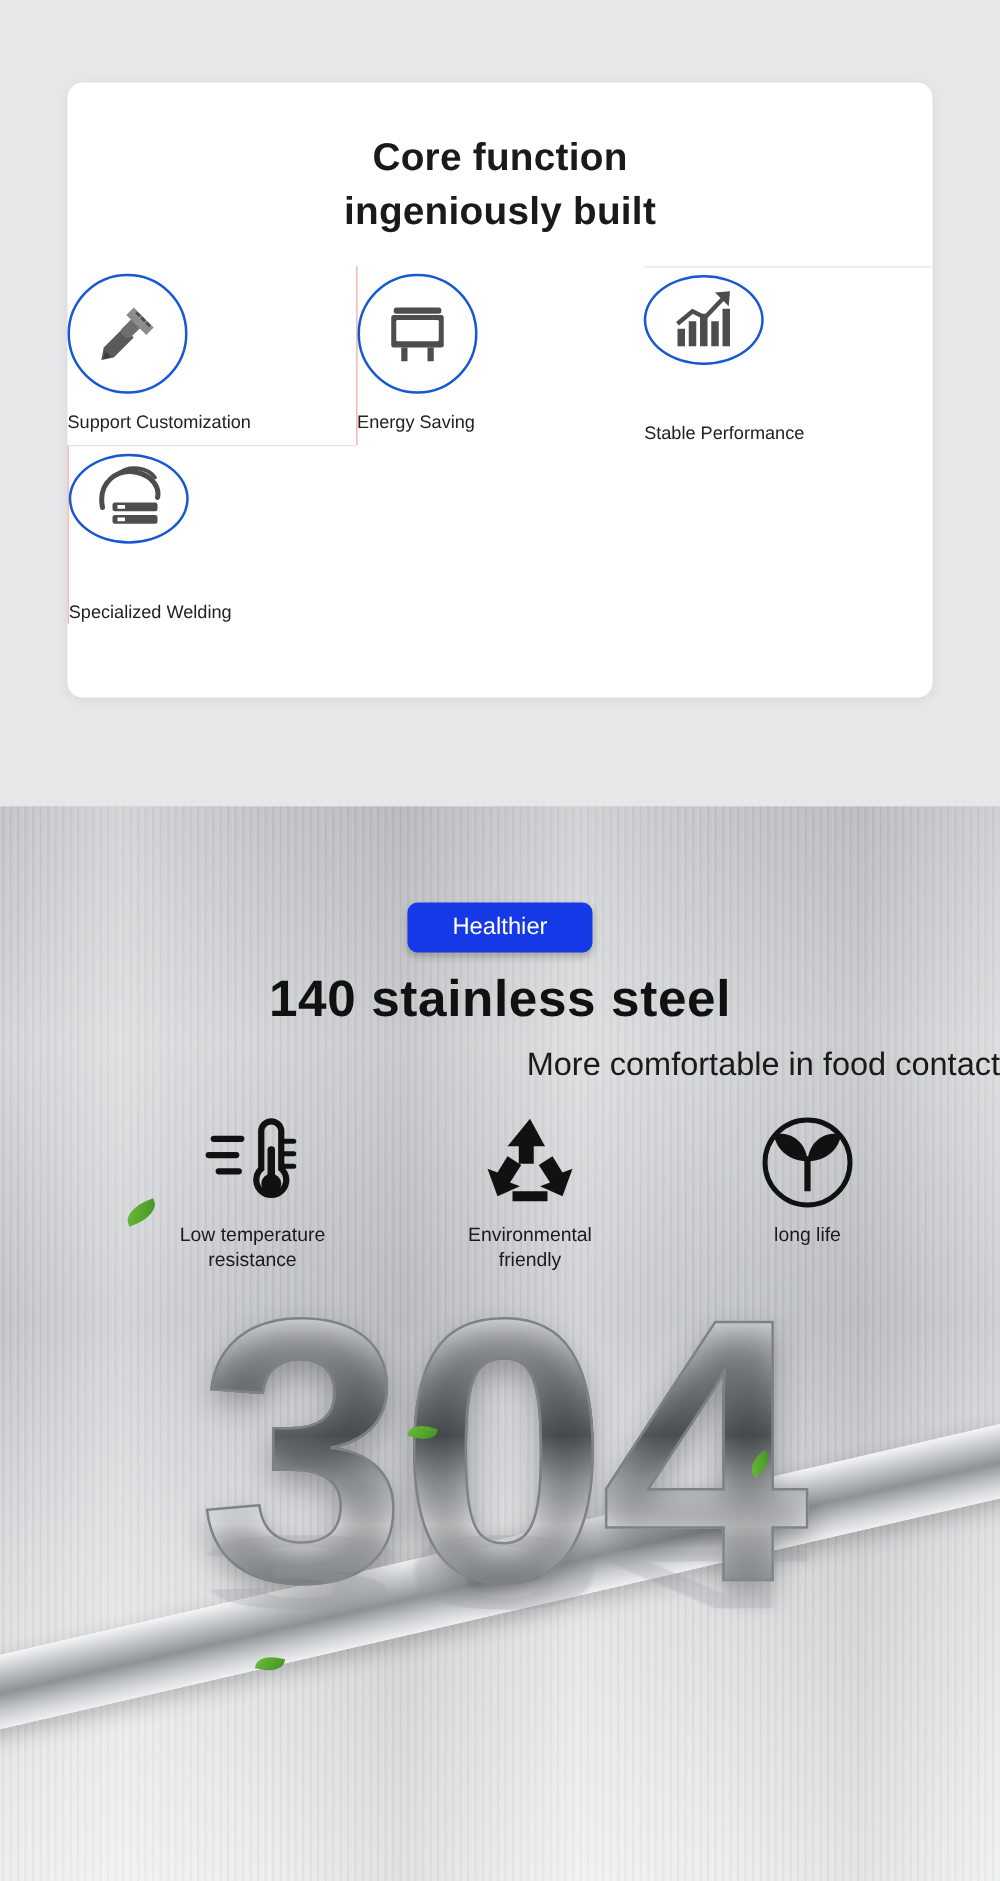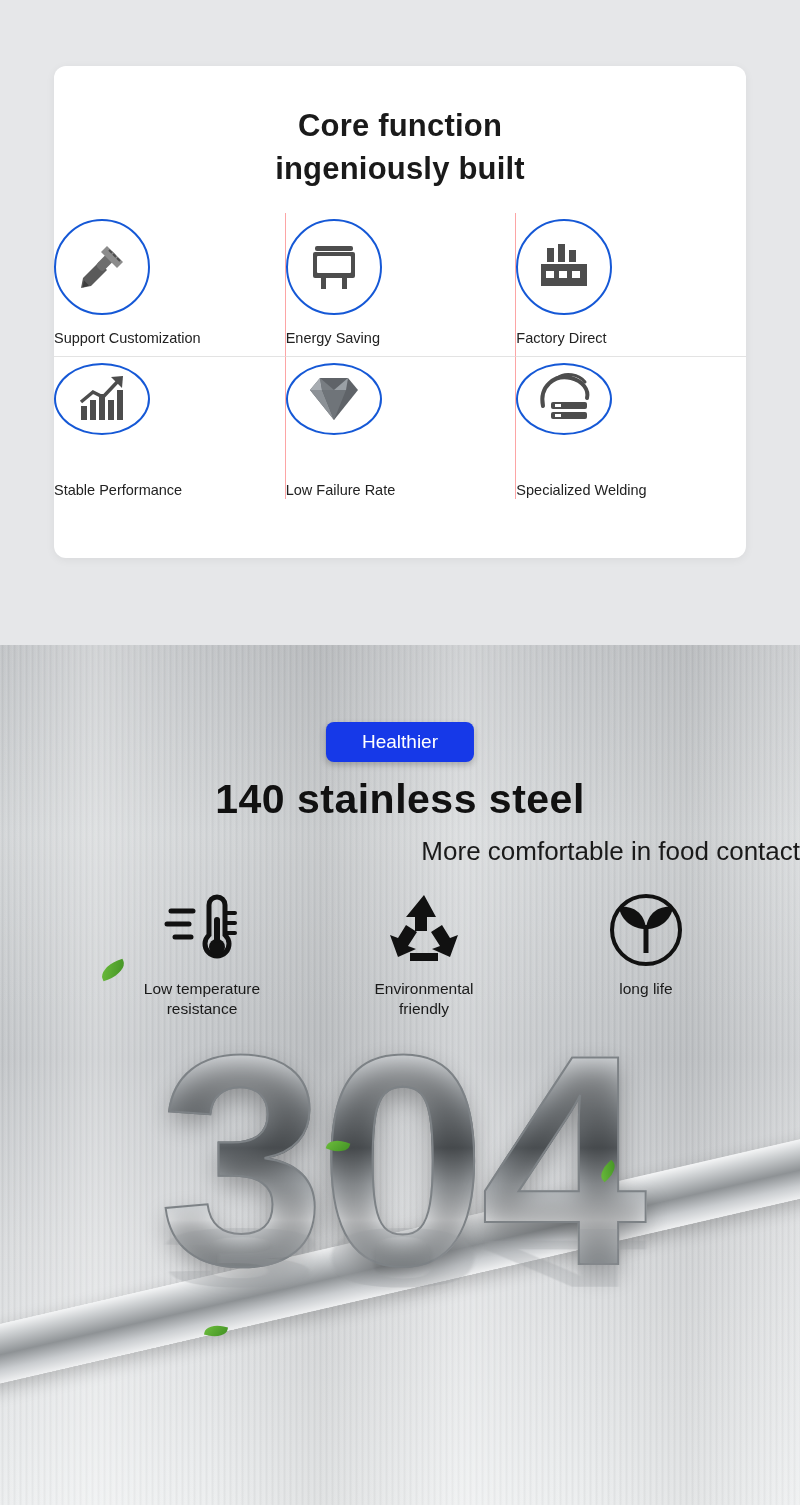--- a/index.html
+++ b/index.html
@@ -276,65 +276,38 @@
             <rect x="8" y="14" width="42" height="26" rx="2" fill="#4d4d4d"></rect>
             <rect x="12" y="18" width="34" height="17" rx="1" fill="#ffffff"></rect>
             <rect x="10" y="8" width="38" height="5" rx="2" fill="#4d4d4d"></rect>
             <rect x="16" y="40" width="5" height="11" fill="#4d4d4d"></rect>
             <rect x="37" y="40" width="5" height="11" fill="#4d4d4d"></rect>
           </svg>
         </div>
         <div class="feature-label">Energy Saving</div>
       </div>
 
-      <div class="feature-cell bl">
-        <div class="icon-circle">
-          <svg width="58" height="58" viewBox="0 0 58 58" fill="none">
-            <rect x="12" y="10" width="7" height="14" fill="#4d4d4d"></rect>
-            <rect x="23" y="6" width="7" height="18" fill="#4d4d4d"></rect>
-            <rect x="34" y="12" width="7" height="12" fill="#4d4d4d"></rect>
-            <rect x="6" y="26" width="46" height="22" fill="#4d4d4d"></rect>
-            <rect x="11" y="33" width="8" height="7" fill="#ffffff"></rect>
-            <rect x="24" y="33" width="8" height="7" fill="#ffffff"></rect>
-            <rect x="37" y="33" width="8" height="7" fill="#ffffff"></rect>
-          </svg>
-        </div>
-        <div class="feature-label">Factory Direct</div>
-      </div>
 
       <div class="feature-cell bt">
         <div class="icon-circle">
           <svg width="58" height="58" viewBox="0 0 58 58" fill="none">
             <g fill="#4d4d4d">
               <rect x="8" y="36" width="6" height="14"></rect>
               <rect x="17" y="30" width="6" height="20"></rect>
               <rect x="26" y="24" width="6" height="26"></rect>
               <rect x="35" y="30" width="6" height="20"></rect>
               <rect x="44" y="20" width="6" height="30"></rect>
             </g>
             <path d="M8 32 L20 22 L30 27 L48 8" stroke="#4d4d4d" stroke-width="3.5" fill="none"></path>
             <path d="M38 7 L50 6 L49 18 Z" fill="#4d4d4d"></path>
           </svg>
         </div>
         <div class="feature-label">Stable Performance</div>
       </div>
 
-      <div class="feature-cell bl bt">
-        <div class="icon-circle">
-          <svg width="60" height="58" viewBox="0 0 60 58" fill="none">
-            <path d="M6 20 L16 8 L44 8 L54 20 L30 50 Z" fill="#5f6368"></path>
-            <path d="M6 20 L30 50 L18 20 Z" fill="#8c9196"></path>
-            <path d="M18 20 L30 50 L42 20 Z" fill="#6f7479"></path>
-            <path d="M16 8 L18 20 L6 20 Z" fill="#a8adb2"></path>
-            <path d="M16 8 L30 20 L18 20 Z" fill="#787d82"></path>
-            <path d="M44 8 L42 20 L30 20 Z" fill="#9aa0a5"></path>
-          </svg>
-        </div>
-        <div class="feature-label">Low Failure Rate</div>
-      </div>
 
       <div class="feature-cell bl bt">
         <div class="icon-circle">
           <svg width="62" height="58" viewBox="0 0 62 58" fill="none">
             <path d="M10 36 C6 16 22 4 38 8 C50 11 56 20 54 28" stroke="#4d4d4d" stroke-width="4" fill="none" stroke-linecap="round"></path>
             <path d="M24 8 C32 2 46 4 52 12" stroke="#4d4d4d" stroke-width="3" fill="none" stroke-linecap="round"></path>
             <rect x="18" y="32" width="36" height="7" rx="2" fill="#4d4d4d"></rect>
             <rect x="18" y="42" width="36" height="7" rx="2" fill="#4d4d4d"></rect>
             <rect x="22" y="34" width="6" height="3" fill="#ffffff"></rect>
             <rect x="22" y="44" width="6" height="3" fill="#ffffff"></rect>

